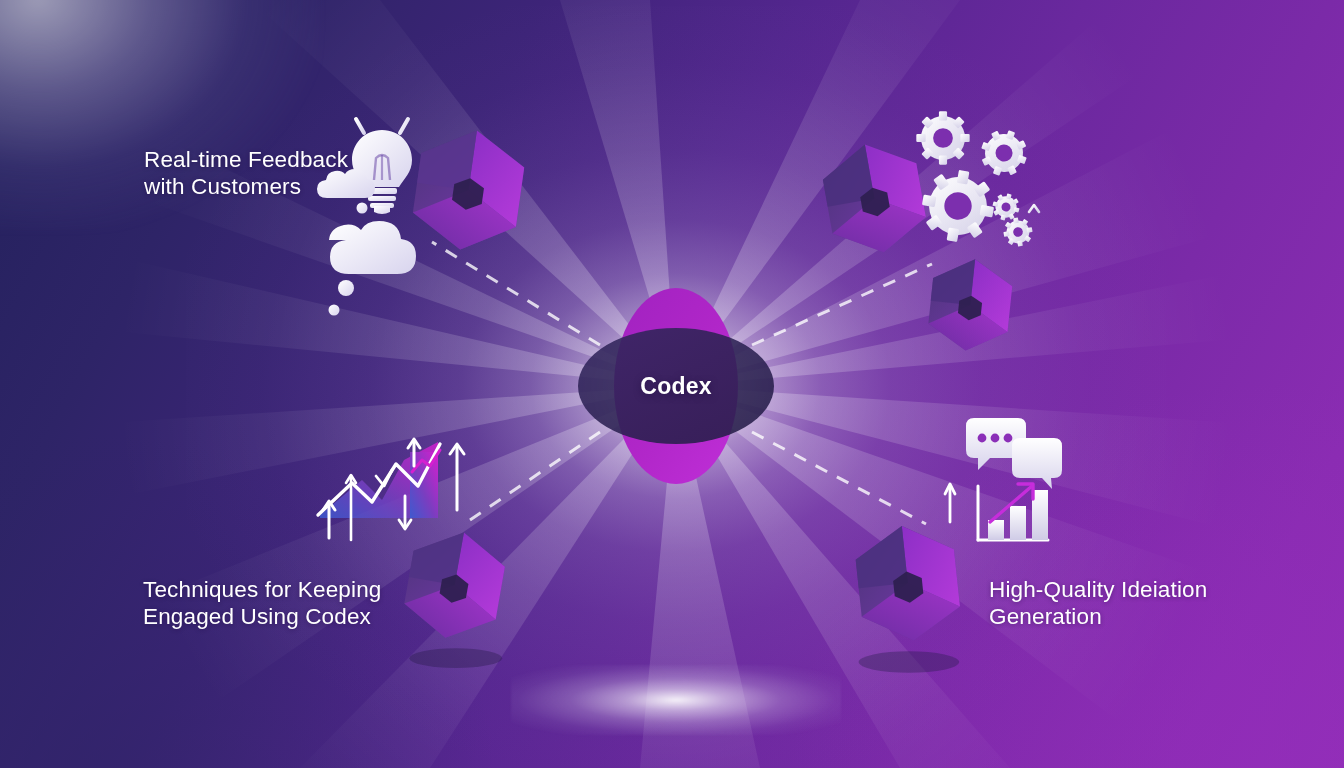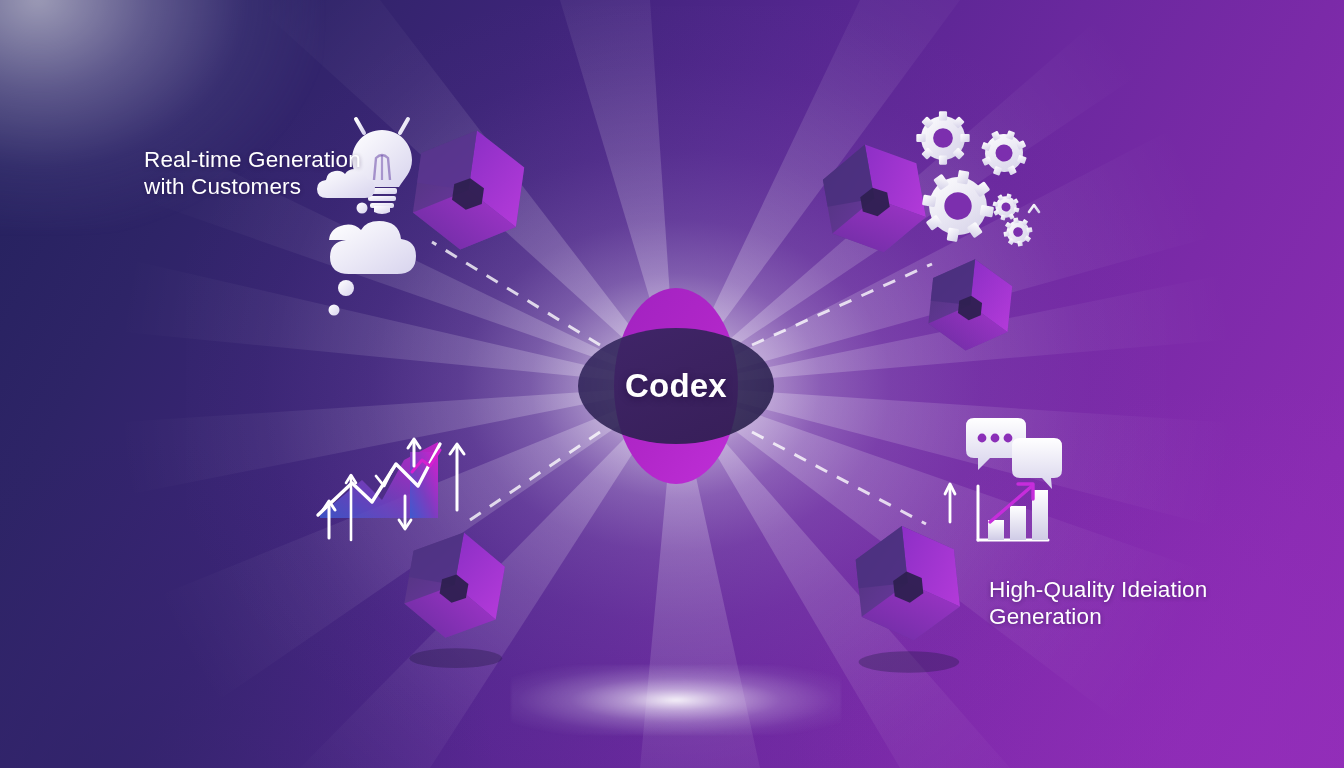--- a/index.html
+++ b/index.html
@@ -95,21 +95,21 @@
   .center-node{
     position:absolute;left:676px;top:386px;
     width:300px;height:260px;
     transform:translate(-50%,-50%);
   }
   .center-node svg{display:block;overflow:visible;}
   .center-label{
     position:absolute;left:676px;top:386px;
     transform:translate(-50%,-50%);
     color:#ffffff;
-    font-size:33px;
+    font-size:23px;
     font-weight:bold;
     letter-spacing:.2px;
     text-shadow:0 2px 7px rgba(30,10,60,.55);
     white-space:nowrap;
     z-index:9;
   }
 
   
   .label{
     position:absolute;
@@ -495,18 +495,20 @@
         </linearGradient>
       </defs>
       <ellipse cx="150" cy="130" rx="62" ry="98" fill="url(#velli)"></ellipse>
       <ellipse cx="150" cy="130" rx="98" ry="58" fill="url(#helli)" opacity=".88"></ellipse>
     </svg>
   </div>
   <div class="center-label">Codex</div>
 
   <div class="floor-glow"></div>
 
-  <div class="label" id="label-topleft">Real-time Generation
+  <div class="label" id="label-topleft">Real-time Feedback
 with Customers</div>
+  <div class="label" id="label-bottomleft">Techniques for Keeping
+Engaged Using Codex</div>
   <div class="label" id="label-bottomright">High-Quality Ideiation
 Generation</div>
 
 </div>
 
 </body></html>

